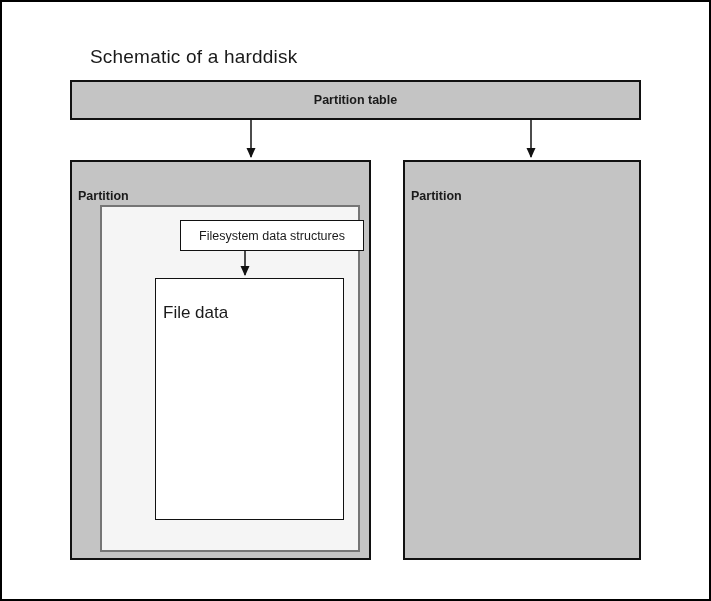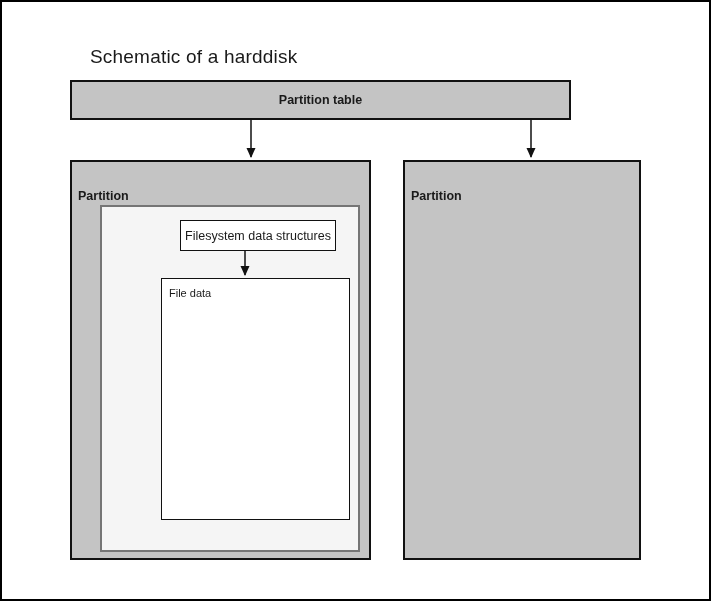--- a/index.html
+++ b/index.html
@@ -27,21 +27,21 @@
     color: var(--text, #1a1a1a);
     letter-spacing: 0.2px;
   }
   .box {
     position: absolute;
     box-sizing: border-box;
   }
   .partition-table {
     left: 68px;
     top: 78px;
-    width: 501px;
+    width: 571px;
     height: 40px;
     background: var(--partition-fill, #c4c4c4);
     border: 2px solid var(--box-border, #111111);
     display: flex;
     align-items: center;
     justify-content: center;
   }
   .partition {
     top: 158px;
     height: 400px;
@@ -76,34 +76,34 @@
     position: absolute;
     box-sizing: border-box;
     background: var(--white-box-fill, #ffffff);
     border: 1.5px solid var(--box-border, #111111);
     font-size: 12.5px;
     color: var(--text, #1a1a1a);
   }
   .fs-box {
     left: 78px;
     top: 13px;
-    width: 156px;
+    width: 184px;
     height: 31px;
     display: flex;
     align-items: center;
     justify-content: center;
     white-space: nowrap;
   }
   .file-box {
-    left: 59px;
+    left: 53px;
     top: 71px;
     width: 189px;
     height: 242px;
-    padding: 8px 0 0 7px;
-    font-size: 11px;
+    padding: 24px 0 0 7px;
+    font-size: 17px;
   }
   .arrows {
     position: absolute;
     left: 0;
     top: 0;
     pointer-events: none;
   }
   .arrow-line {
     stroke: var(--arrow, #111111);
     stroke-width: 1.5;

